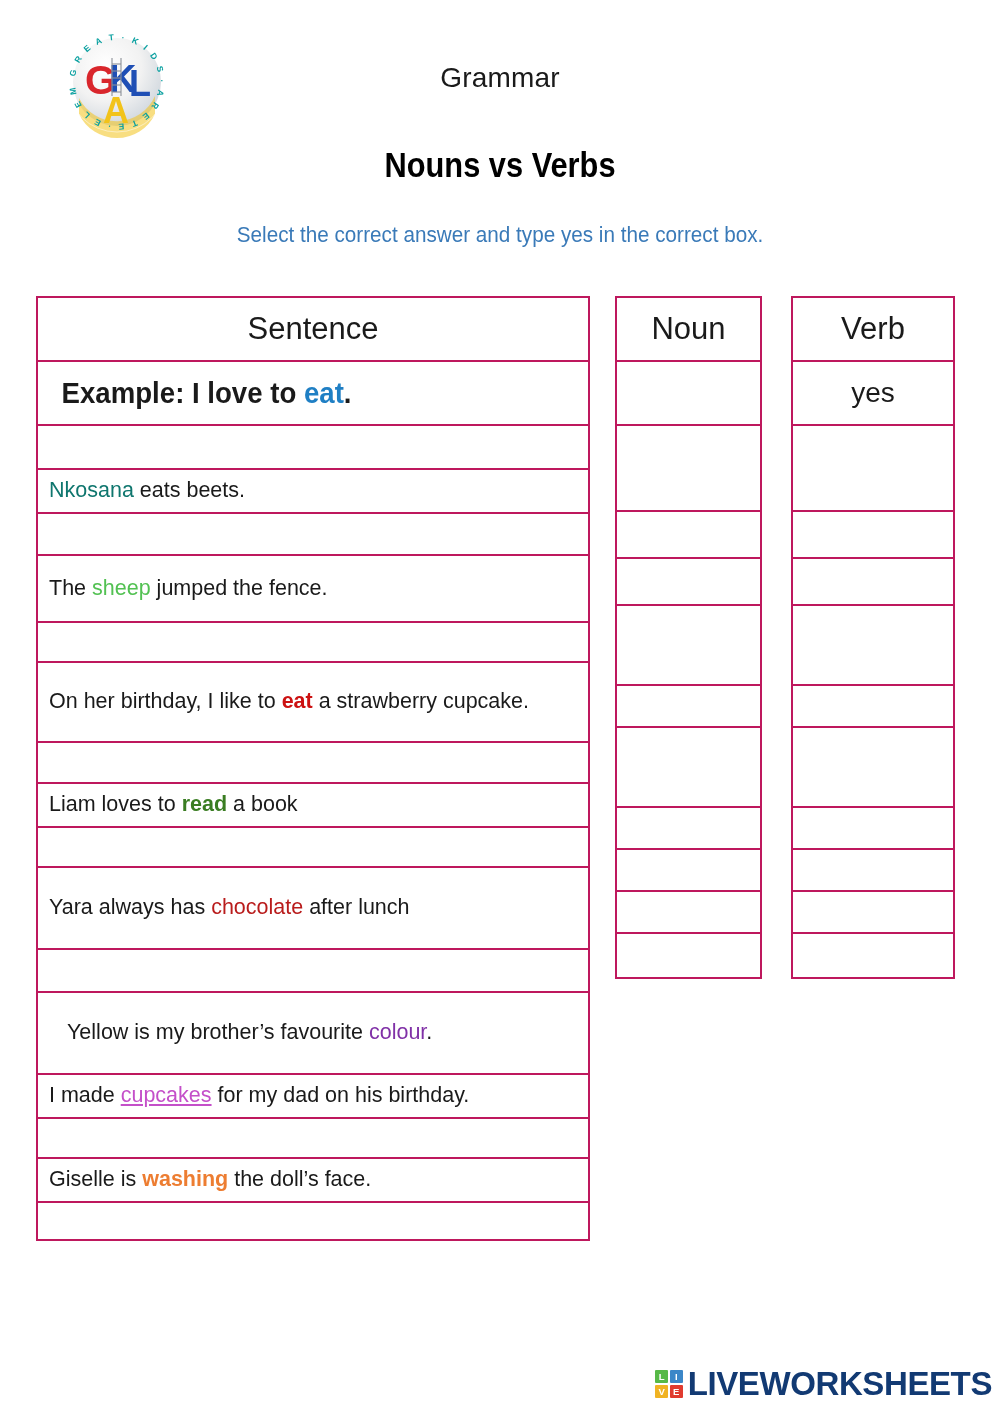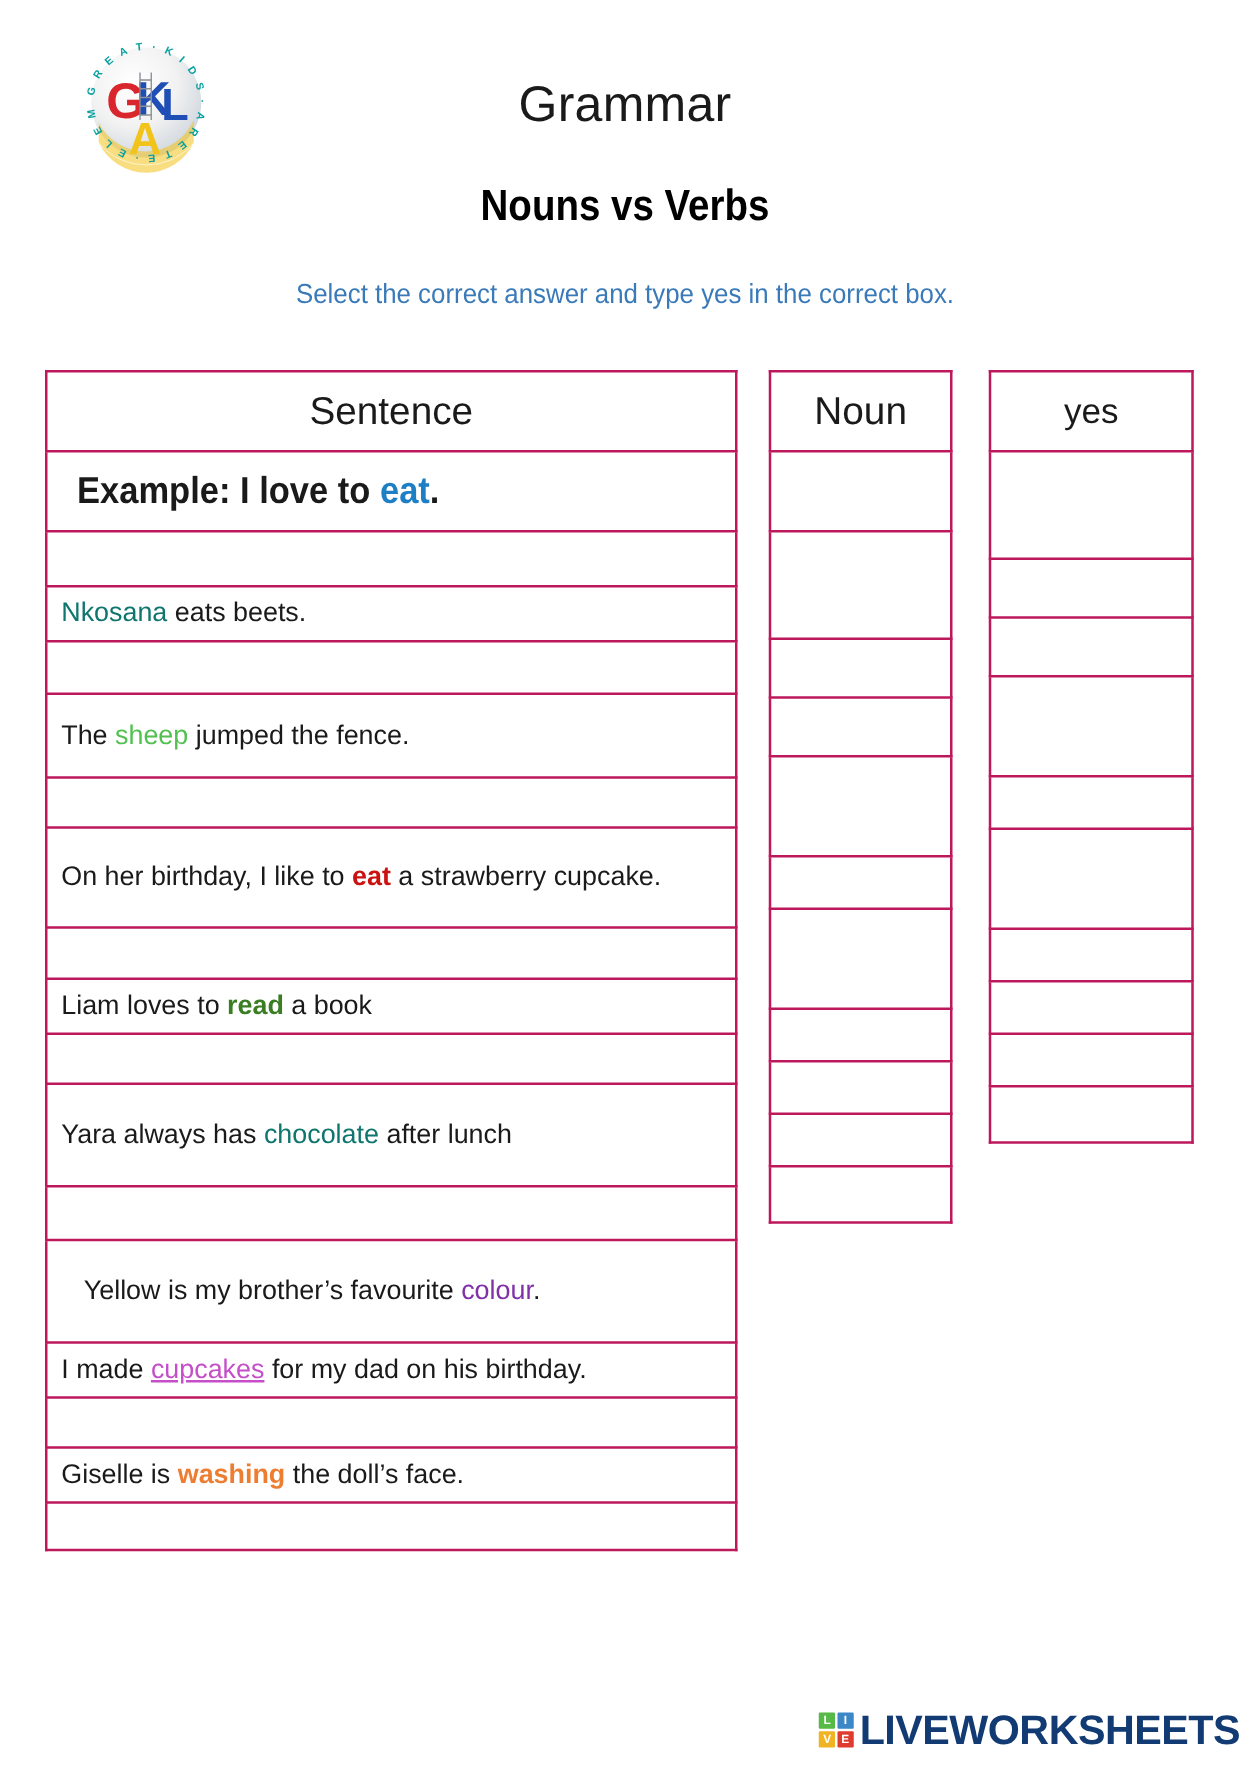--- a/index.html
+++ b/index.html
@@ -30,21 +30,21 @@
     height: 120px;
   }
   .logo svg { display: block; }
 
   .title-main {
     position: absolute;
     left: 0;
     right: 0;
     top: 62px;
     text-align: center;
-    font-size: 40px;
+    font-size: 28px;
     font-weight: 400;
     letter-spacing: 0.2px;
     color: #1a1a1a;
     font-family: "Liberation Sans", sans-serif;
   }
 
   .title-sub {
     position: absolute;
     left: 0;
     right: 0;
@@ -116,21 +116,21 @@
   .yes-cell { font-size: 28px !important; }
 
   .spacer-cell { }
 
   
   .w-blue      { color: #1f7fc4; }
   .w-magenta   { color: #0f766e; }
   .w-green     { color: #52c152; }
   .w-red       { color: #cc1111; font-weight: 700; }
   .w-darkgreen { color: #3a7d22; font-weight: 700; }
-  .w-medblue   { color: #0f766e; }
+  .w-medblue   { color: #b91c1c; }
   .w-purple    { color: #8031a7; }
   .w-orchid    { color: #c44fc9; text-decoration: underline; }
   .w-orange    { color: #ed7d31; font-weight: 700; }
 
   
   .footer-logo {
     position: absolute;
     right: 8px;
     bottom: 10px;
     display: flex;
@@ -334,20 +334,23 @@
         </tr>
       <tr>
           <td style="height:43px;"></td>
         </tr>
     </tbody>
   </table>
 
   <table id="verb-table" class="tbl">
     <tbody>
       <tr>
+          <td class="head-cell" style="height:62px;">Verb</td>
+        </tr>
+      <tr>
           <td class="yes-cell" style="height:62px;">yes</td>
         </tr>
       <tr>
           <td style="height:84px;"></td>
         </tr>
       <tr>
           <td style="height:45px;"></td>
         </tr>
       <tr>
           <td style="height:45px;"></td>

